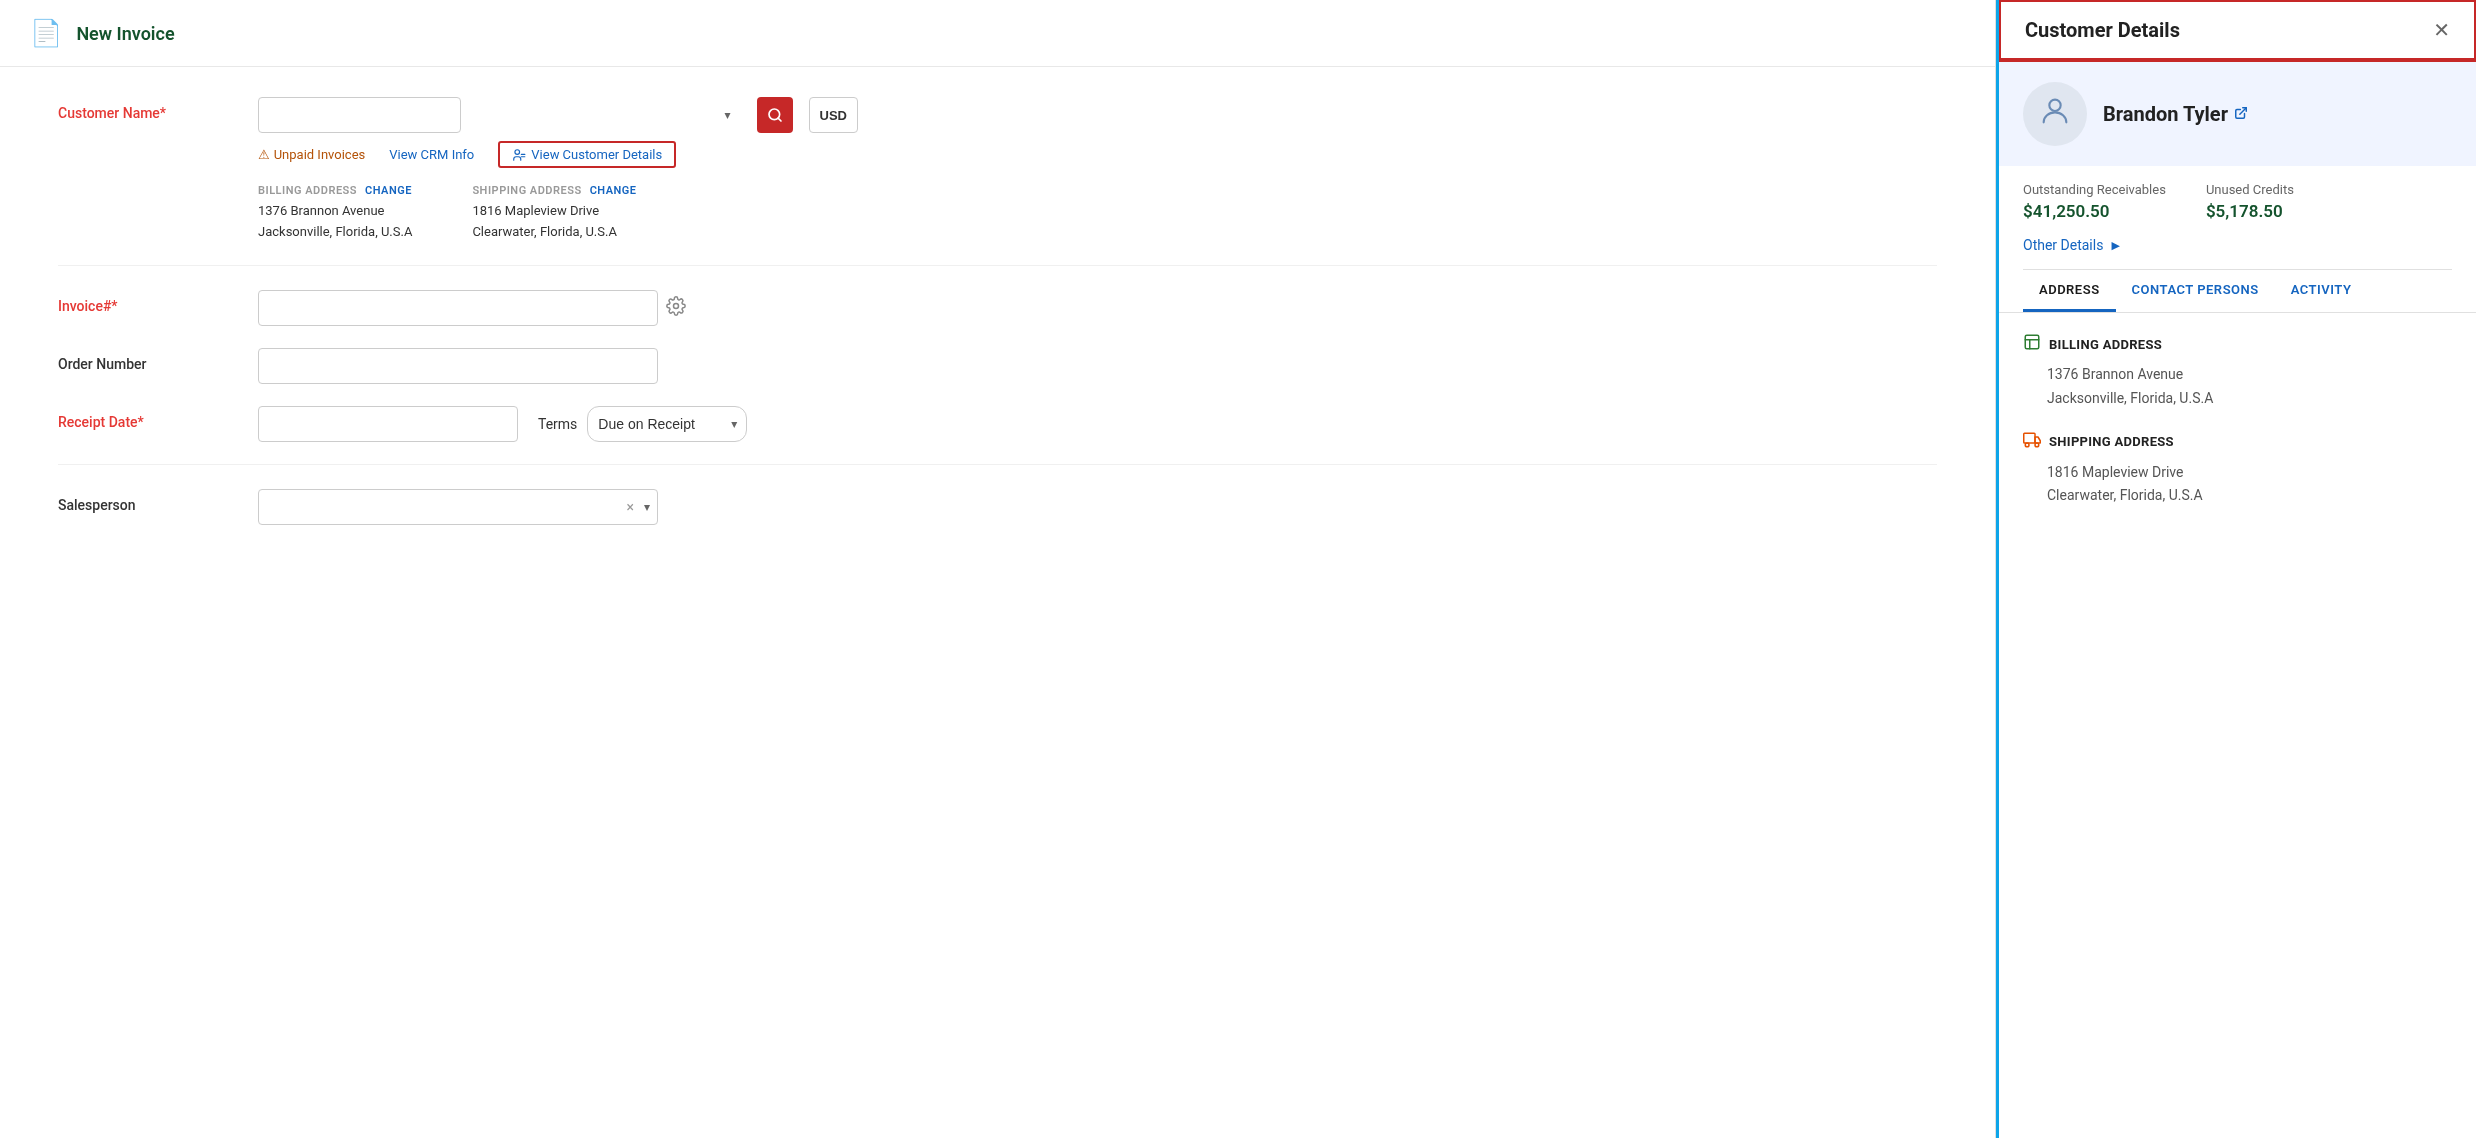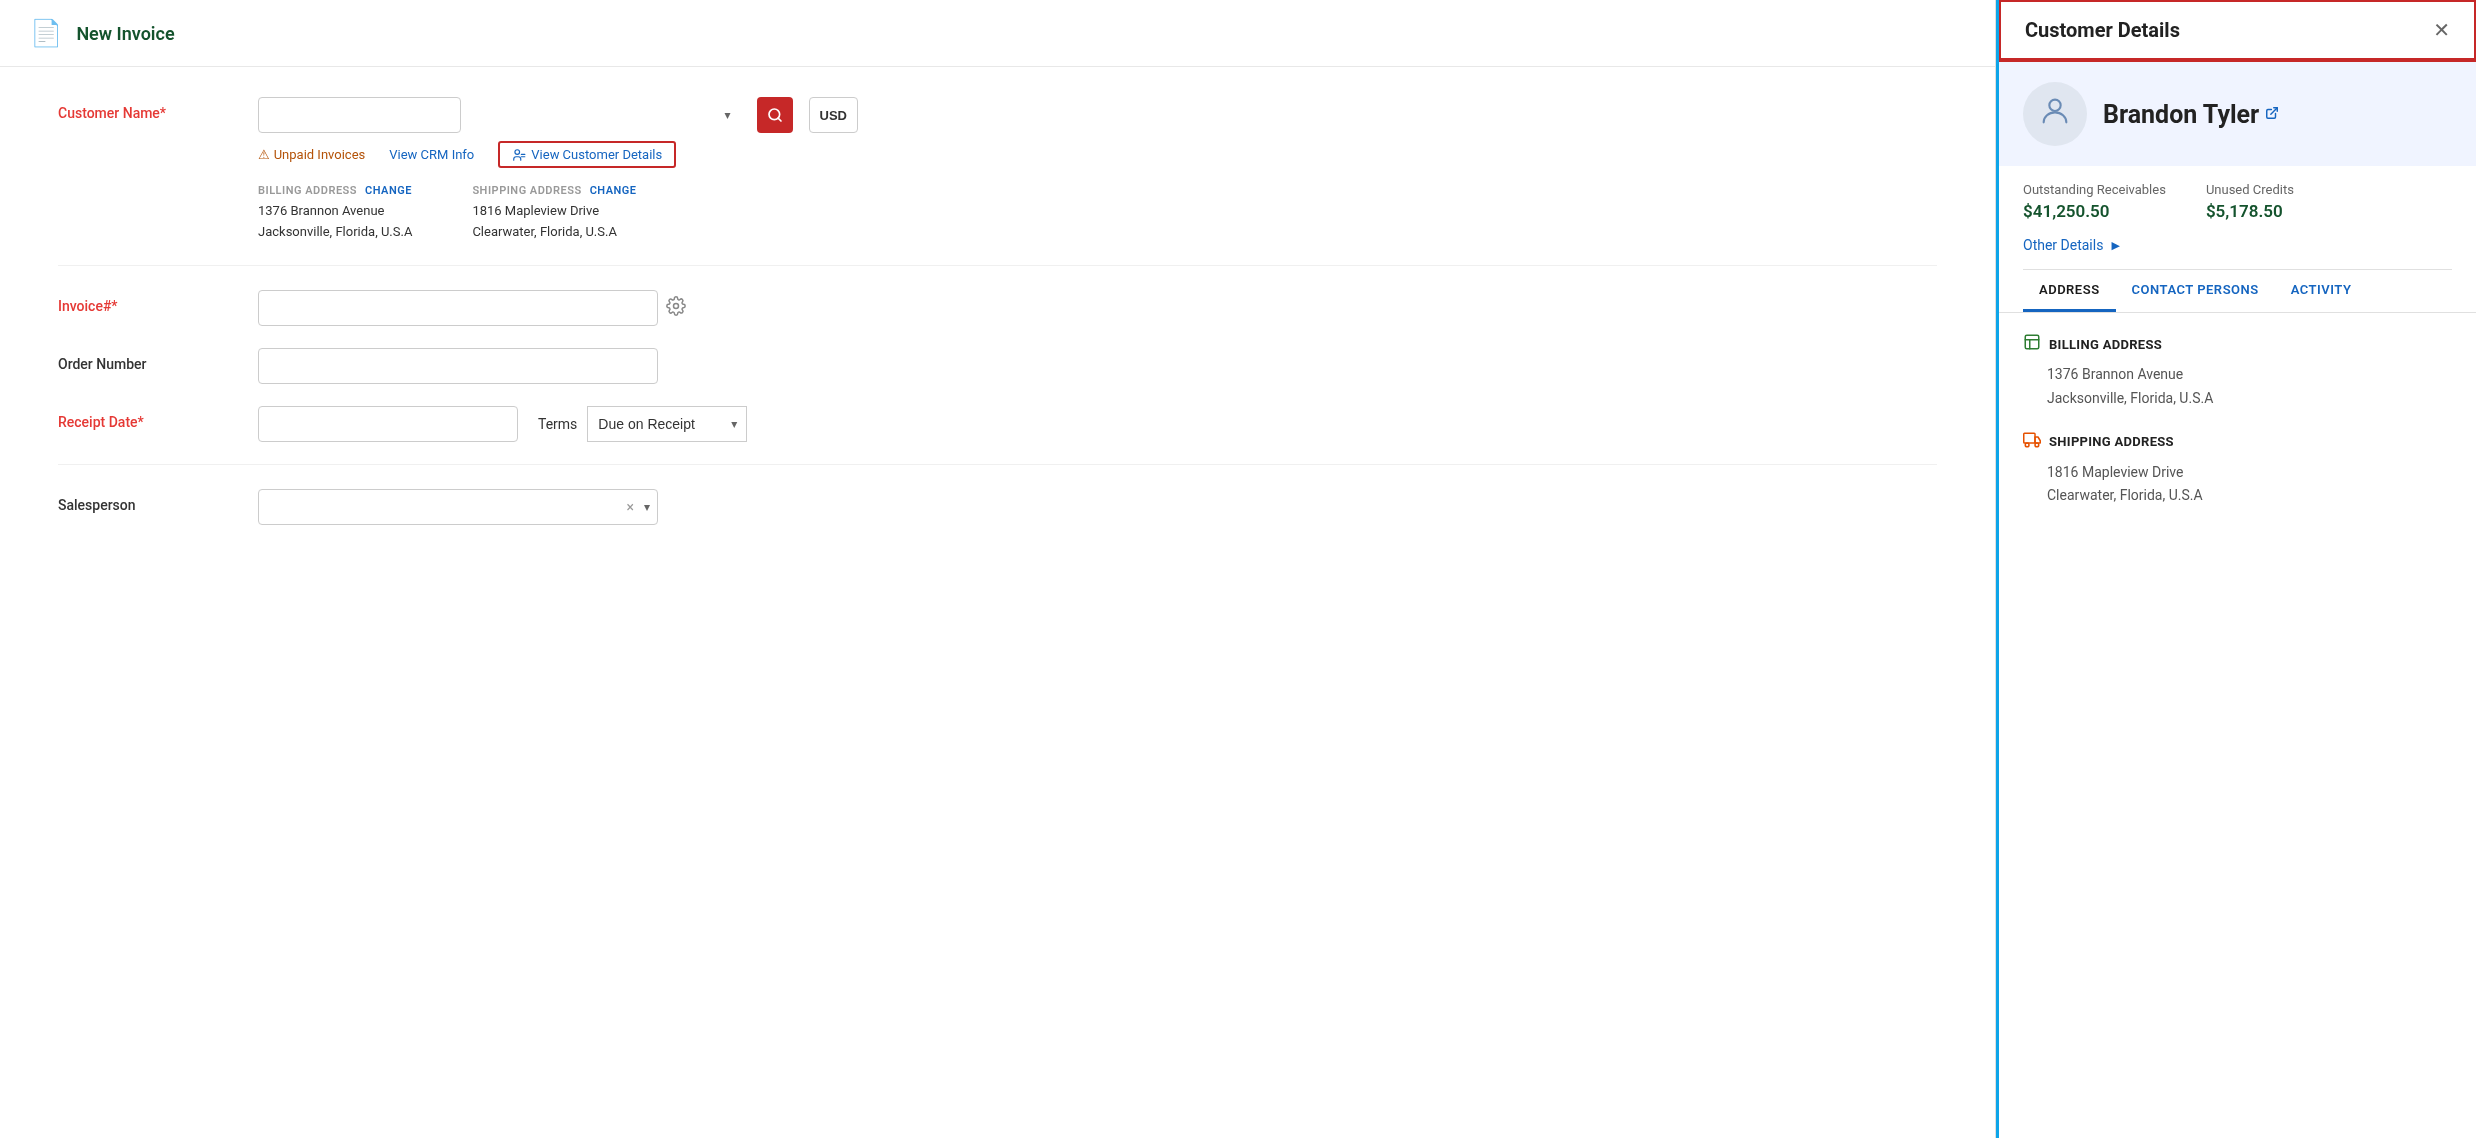--- a/index.html
+++ b/index.html
@@ -229,21 +229,21 @@
     .terms-label {
       font-size: 14px;
       color: #333;
     }
     .terms-select-wrapper {
       position: relative;
     }
     .terms-select {
       height: 36px;
       border: 1px solid #ccc;
-      border-radius: 0;
+      border-radius: 12px;
       padding: 0 30px 0 10px;
       font-size: 14px;
       color: #333;
       background: #fff;
       appearance: none;
       -webkit-appearance: none;
       cursor: pointer;
       min-width: 160px;
     }
     .terms-select-wrapper::after {
@@ -344,21 +344,21 @@
       border-radius: 50%;
       display: flex;
       align-items: center;
       justify-content: center;
     }
     .customer-avatar-icon {
       font-size: 30px;
       color: #6a8bb5;
     }
     .customer-name-panel {
-      font-size: 25px;
+      font-size: 20px;
       font-weight: 700;
       color: #222;
       display: flex;
       align-items: center;
       gap: 6px;
     }
     .external-link-icon {
       font-size: 14px;
       color: #1565c0;
       cursor: pointer;

